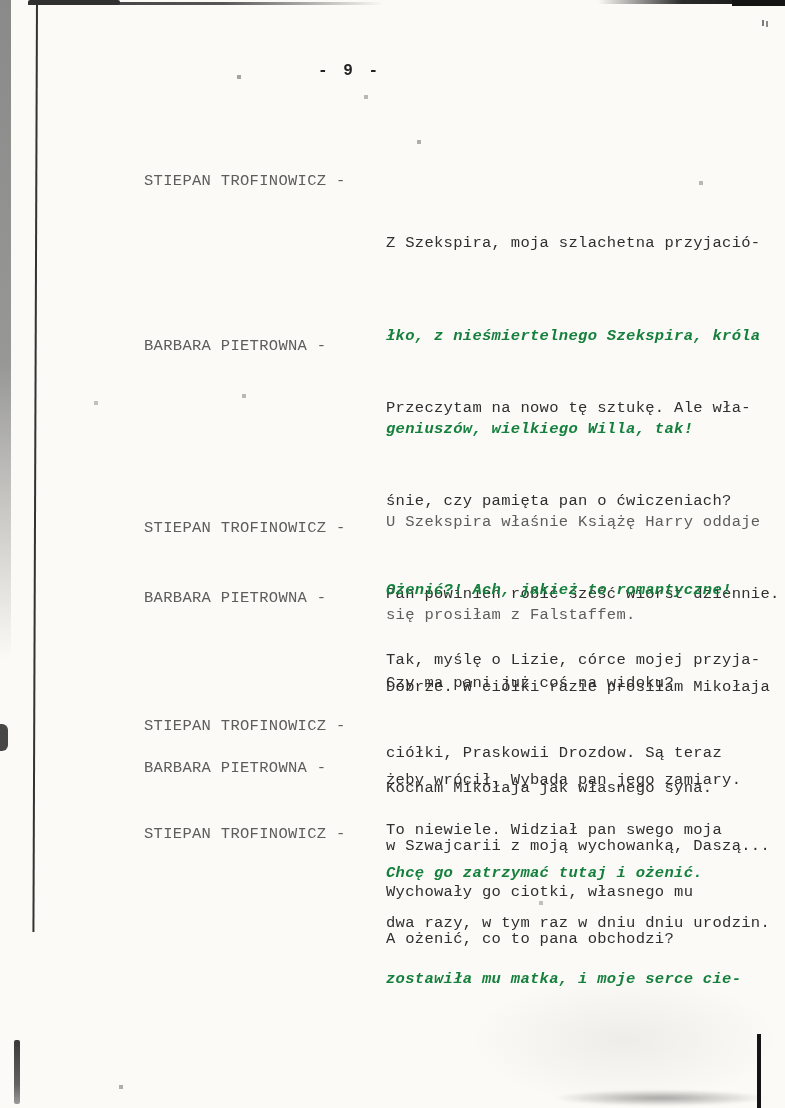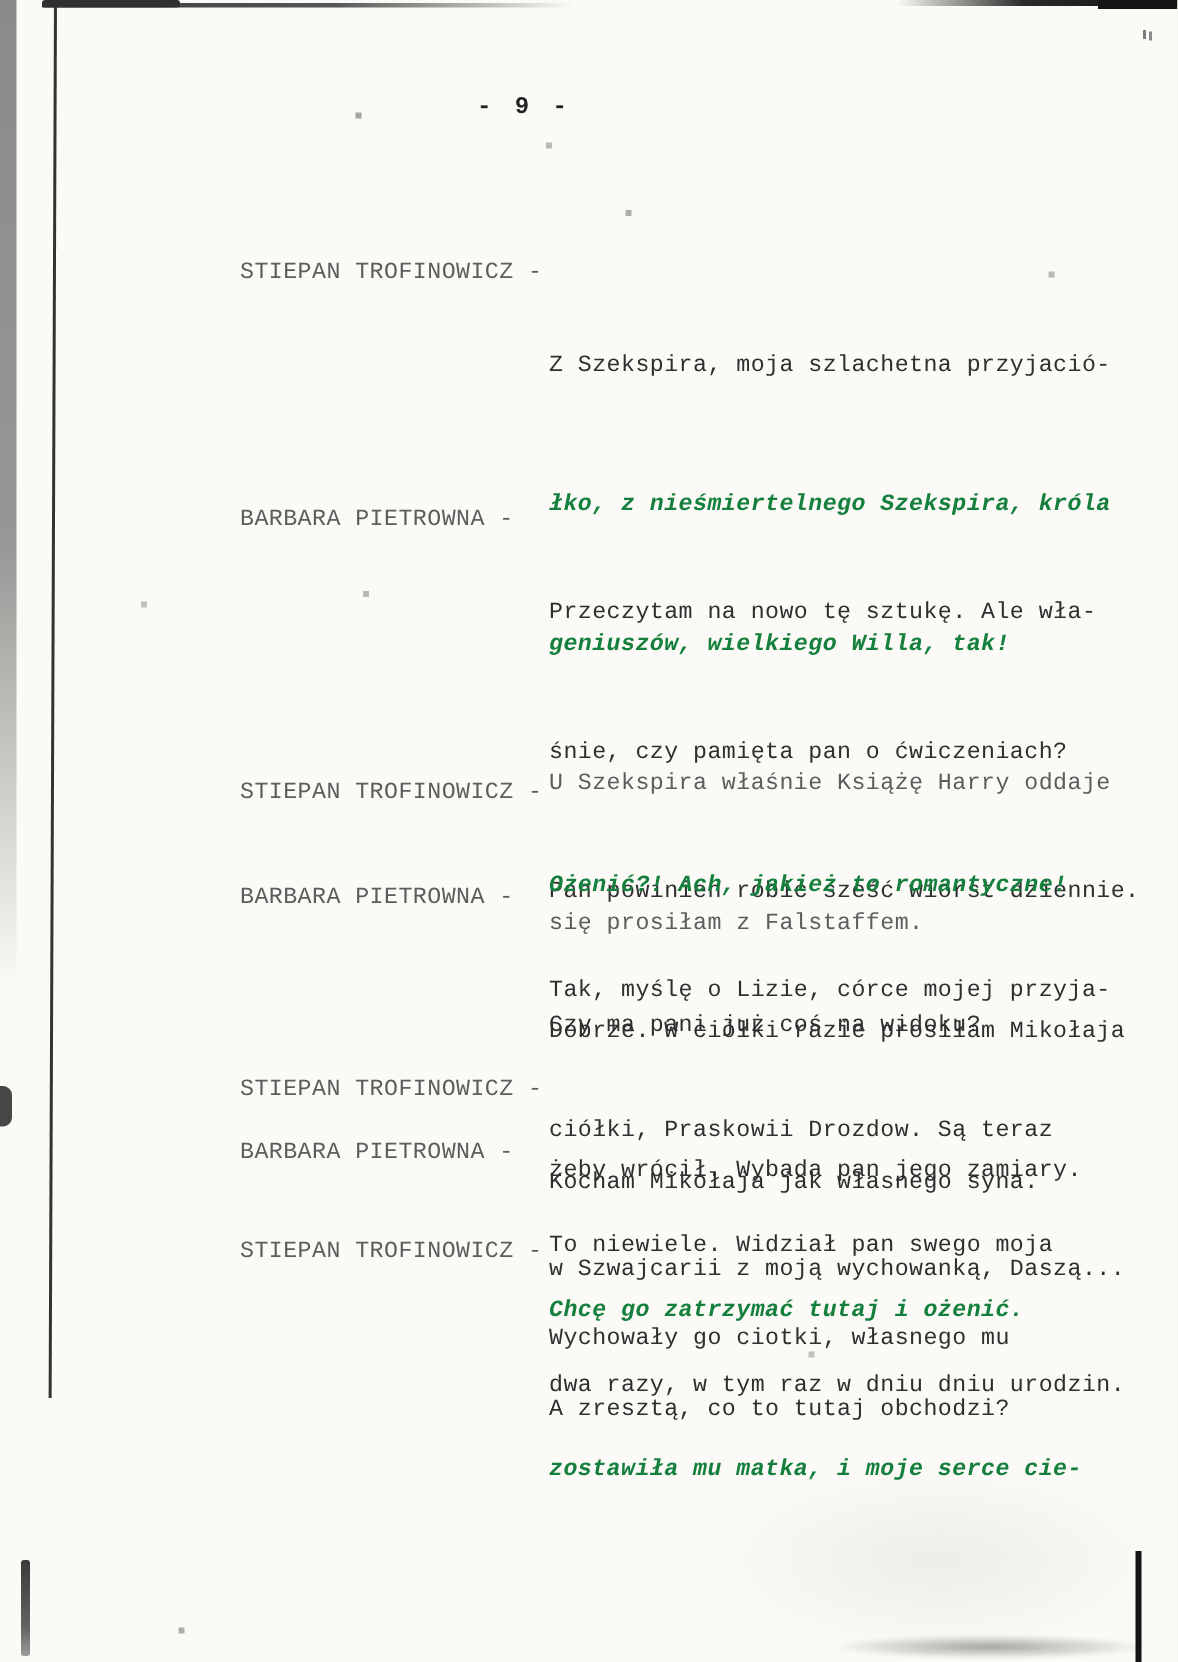--- a/index.html
+++ b/index.html
@@ -5,25 +5,25 @@
   html,body{margin:0;padding:0;}
   body{width:785px;height:1108px;overflow:hidden;background:#e9e9e6;}
   .page{
     position:relative;width:785px;height:1108px;
     background:#fbfaf6;
     font-family:"Liberation Mono","DejaVu Sans Mono",monospace;
     overflow:hidden;
   }
   
   .block{
-    position:absolute;left:160px;display:flex;
+    position:absolute;left:144px;display:flex;
     font-size:15.5px;line-height:31px;letter-spacing:.3px;white-space:pre;
   }
   .speaker{flex:none;width:206px;color:#4c4c4c;}
-  .lines{flex:none;}
+  .lines{flex:none;margin-left:36px;}
   .b1{top:166px;}
   .b2{top:331px;}
   .b3{top:513px;}
   .b4{top:583px;}
   .b5{top:711px;}
   .b6{top:753px;}
   .b7{top:820px;line-height:29px;}
   
   .i-f{color:#5d5d5d;}
   .i-n{color:#2f2f2f;}
@@ -117,21 +117,21 @@
       <div class="i-n">Czy ma pani już coś na widoku?</div>
     </div>
   </div>
 
   <div class="block b4">
     <div class="speaker i-f">BARBARA PIETROWNA -</div>
     <div class="lines">
       <div class="i-n">Tak, myślę o Lizie, córce mojej przyja-</div>
       <div class="i-n">ciółki, Praskowii Drozdow. Są teraz</div>
       <div class="i-n">w Szwajcarii z moją wychowanką, Daszą...</div>
-      <div class="i-n">A zresztą, co to tutaj obchodzi?</div>
+      <div class="i-n">A ożenić, co to pana obchodzi?</div>
     </div>
   </div>
 
   <div class="block b5">
     <div class="speaker i-f">STIEPAN TROFINOWICZ -</div>
     <div class="lines">
       <div class="i-n">Kocham Mikołaja jak własnego syna.</div>
     </div>
   </div>
 

